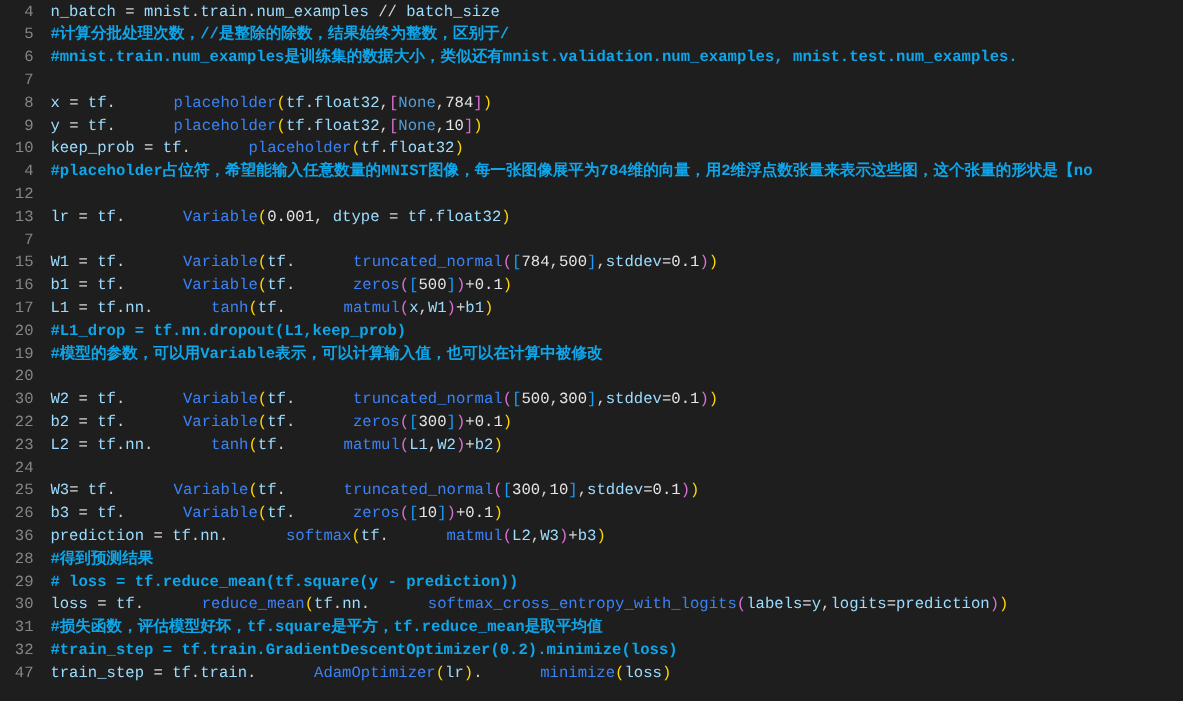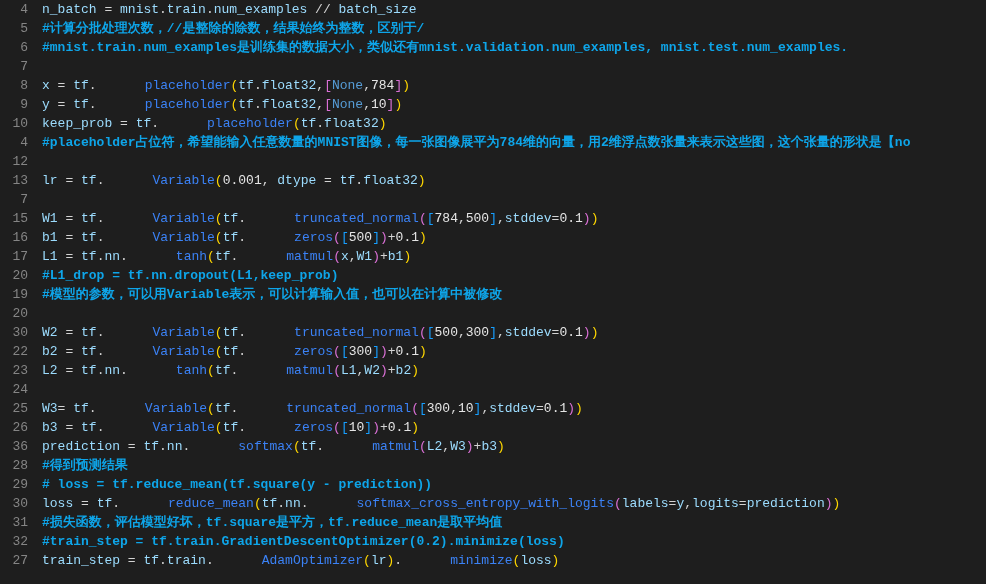--- a/index.html
+++ b/index.html
@@ -73,16 +73,16 @@
       <div class="lineno">23</div>
       <div class="lineno">24</div>
       <div class="lineno">25</div>
       <div class="lineno">26</div>
       <div class="lineno">36</div>
       <div class="lineno">28</div>
       <div class="lineno">29</div>
       <div class="lineno">30</div>
       <div class="lineno">31</div>
       <div class="lineno">32</div>
-      <div class="lineno">27</div>
+      <div class="lineno">47</div>
     </div>
   <div class="code" id="code"><div class="line"><span class="tk-var">n_batch </span><span class="tk-op">= </span><span class="tk-var">mnist</span><span class="tk-punc">.</span><span class="tk-prop">train</span><span class="tk-punc">.</span><span class="tk-prop">num_examples </span><span class="tk-op">// </span><span class="tk-var">batch_size</span></div><div class="line"><span class="tk-comment">#计算分批处理次数，//是整除的除数，结果始终为整数，区别于/</span></div><div class="line"><span class="tk-comment">#mnist.train.num_examples是训练集的数据大小，类似还有mnist.validation.num_examples, mnist.test.num_examples.</span></div><div class="line"></div><div class="line"><span class="tk-var">x </span><span class="tk-op">= </span><span class="tk-var">tf</span><span class="tk-punc">.</span><span class="tk-fn">placeholder</span><span class="tk-paren">(</span><span class="tk-var">tf</span><span class="tk-punc">.</span><span class="tk-prop">float32</span><span class="tk-punc">,</span><span class="tk-paren2">[</span><span class="tk-const">None</span><span class="tk-punc">,</span><span class="tk-num">784</span><span class="tk-paren2">]</span><span class="tk-paren">)</span></div><div class="line"><span class="tk-var">y </span><span class="tk-op">= </span><span class="tk-var">tf</span><span class="tk-punc">.</span><span class="tk-fn">placeholder</span><span class="tk-paren">(</span><span class="tk-var">tf</span><span class="tk-punc">.</span><span class="tk-prop">float32</span><span class="tk-punc">,</span><span class="tk-paren2">[</span><span class="tk-const">None</span><span class="tk-punc">,</span><span class="tk-num">10</span><span class="tk-paren2">]</span><span class="tk-paren">)</span></div><div class="line"><span class="tk-var">keep_prob </span><span class="tk-op">= </span><span class="tk-var">tf</span><span class="tk-punc">.</span><span class="tk-fn">placeholder</span><span class="tk-paren">(</span><span class="tk-var">tf</span><span class="tk-punc">.</span><span class="tk-prop">float32</span><span class="tk-paren">)</span></div><div class="line"><span class="tk-comment">#placeholder占位符，希望能输入任意数量的MNIST图像，每一张图像展平为784维的向量，用2维浮点数张量来表示这些图，这个张量的形状是【no</span></div><div class="line"></div><div class="line"><span class="tk-var">lr </span><span class="tk-op">= </span><span class="tk-var">tf</span><span class="tk-punc">.</span><span class="tk-fn">Variable</span><span class="tk-paren">(</span><span class="tk-num">0.001</span><span class="tk-punc">, </span><span class="tk-var">dtype</span><span class="tk-op"> = </span><span class="tk-var">tf</span><span class="tk-punc">.</span><span class="tk-prop">float32</span><span class="tk-paren">)</span></div><div class="line"></div><div class="line"><span class="tk-var">W1 </span><span class="tk-op">= </span><span class="tk-var">tf</span><span class="tk-punc">.</span><span class="tk-fn">Variable</span><span class="tk-paren">(</span><span class="tk-var">tf</span><span class="tk-punc">.</span><span class="tk-fn">truncated_normal</span><span class="tk-paren2">(</span><span class="tk-paren3">[</span><span class="tk-num">784</span><span class="tk-punc">,</span><span class="tk-num">500</span><span class="tk-paren3">]</span><span class="tk-punc">,</span><span class="tk-var">stddev</span><span class="tk-op">=</span><span class="tk-num">0.1</span><span class="tk-paren2">)</span><span class="tk-paren">)</span></div><div class="line"><span class="tk-var">b1 </span><span class="tk-op">= </span><span class="tk-var">tf</span><span class="tk-punc">.</span><span class="tk-fn">Variable</span><span class="tk-paren">(</span><span class="tk-var">tf</span><span class="tk-punc">.</span><span class="tk-fn">zeros</span><span class="tk-paren2">(</span><span class="tk-paren3">[</span><span class="tk-num">500</span><span class="tk-paren3">]</span><span class="tk-paren2">)</span><span class="tk-op">+</span><span class="tk-num">0.1</span><span class="tk-paren">)</span></div><div class="line"><span class="tk-var">L1 </span><span class="tk-op">= </span><span class="tk-var">tf</span><span class="tk-punc">.</span><span class="tk-prop">nn</span><span class="tk-punc">.</span><span class="tk-fn">tanh</span><span class="tk-paren">(</span><span class="tk-var">tf</span><span class="tk-punc">.</span><span class="tk-fn">matmul</span><span class="tk-paren2">(</span><span class="tk-var">x</span><span class="tk-punc">,</span><span class="tk-var">W1</span><span class="tk-paren2">)</span><span class="tk-op">+</span><span class="tk-var">b1</span><span class="tk-paren">)</span></div><div class="line"><span class="tk-comment">#L1_drop = tf.nn.dropout(L1,keep_prob)</span></div><div class="line"><span class="tk-comment">#模型的参数，可以用Variable表示，可以计算输入值，也可以在计算中被修改</span></div><div class="line"></div><div class="line"><span class="tk-var">W2 </span><span class="tk-op">= </span><span class="tk-var">tf</span><span class="tk-punc">.</span><span class="tk-fn">Variable</span><span class="tk-paren">(</span><span class="tk-var">tf</span><span class="tk-punc">.</span><span class="tk-fn">truncated_normal</span><span class="tk-paren2">(</span><span class="tk-paren3">[</span><span class="tk-num">500</span><span class="tk-punc">,</span><span class="tk-num">300</span><span class="tk-paren3">]</span><span class="tk-punc">,</span><span class="tk-var">stddev</span><span class="tk-op">=</span><span class="tk-num">0.1</span><span class="tk-paren2">)</span><span class="tk-paren">)</span></div><div class="line"><span class="tk-var">b2 </span><span class="tk-op">= </span><span class="tk-var">tf</span><span class="tk-punc">.</span><span class="tk-fn">Variable</span><span class="tk-paren">(</span><span class="tk-var">tf</span><span class="tk-punc">.</span><span class="tk-fn">zeros</span><span class="tk-paren2">(</span><span class="tk-paren3">[</span><span class="tk-num">300</span><span class="tk-paren3">]</span><span class="tk-paren2">)</span><span class="tk-op">+</span><span class="tk-num">0.1</span><span class="tk-paren">)</span></div><div class="line"><span class="tk-var">L2 </span><span class="tk-op">= </span><span class="tk-var">tf</span><span class="tk-punc">.</span><span class="tk-prop">nn</span><span class="tk-punc">.</span><span class="tk-fn">tanh</span><span class="tk-paren">(</span><span class="tk-var">tf</span><span class="tk-punc">.</span><span class="tk-fn">matmul</span><span class="tk-paren2">(</span><span class="tk-var">L1</span><span class="tk-punc">,</span><span class="tk-var">W2</span><span class="tk-paren2">)</span><span class="tk-op">+</span><span class="tk-var">b2</span><span class="tk-paren">)</span></div><div class="line"></div><div class="line"><span class="tk-var">W3</span><span class="tk-op">= </span><span class="tk-var">tf</span><span class="tk-punc">.</span><span class="tk-fn">Variable</span><span class="tk-paren">(</span><span class="tk-var">tf</span><span class="tk-punc">.</span><span class="tk-fn">truncated_normal</span><span class="tk-paren2">(</span><span class="tk-paren3">[</span><span class="tk-num">300</span><span class="tk-punc">,</span><span class="tk-num">10</span><span class="tk-paren3">]</span><span class="tk-punc">,</span><span class="tk-var">stddev</span><span class="tk-op">=</span><span class="tk-num">0.1</span><span class="tk-paren2">)</span><span class="tk-paren">)</span></div><div class="line"><span class="tk-var">b3 </span><span class="tk-op">= </span><span class="tk-var">tf</span><span class="tk-punc">.</span><span class="tk-fn">Variable</span><span class="tk-paren">(</span><span class="tk-var">tf</span><span class="tk-punc">.</span><span class="tk-fn">zeros</span><span class="tk-paren2">(</span><span class="tk-paren3">[</span><span class="tk-num">10</span><span class="tk-paren3">]</span><span class="tk-paren2">)</span><span class="tk-op">+</span><span class="tk-num">0.1</span><span class="tk-paren">)</span></div><div class="line"><span class="tk-var">prediction </span><span class="tk-op">= </span><span class="tk-var">tf</span><span class="tk-punc">.</span><span class="tk-prop">nn</span><span class="tk-punc">.</span><span class="tk-fn">softmax</span><span class="tk-paren">(</span><span class="tk-var">tf</span><span class="tk-punc">.</span><span class="tk-fn">matmul</span><span class="tk-paren2">(</span><span class="tk-var">L2</span><span class="tk-punc">,</span><span class="tk-var">W3</span><span class="tk-paren2">)</span><span class="tk-op">+</span><span class="tk-var">b3</span><span class="tk-paren">)</span></div><div class="line"><span class="tk-comment">#得到预测结果</span></div><div class="line"><span class="tk-comment"># loss = tf.reduce_mean(tf.square(y - prediction))</span></div><div class="line"><span class="tk-var">loss </span><span class="tk-op">= </span><span class="tk-var">tf</span><span class="tk-punc">.</span><span class="tk-fn">reduce_mean</span><span class="tk-paren">(</span><span class="tk-var">tf</span><span class="tk-punc">.</span><span class="tk-prop">nn</span><span class="tk-punc">.</span><span class="tk-fn">softmax_cross_entropy_with_logits</span><span class="tk-paren2">(</span><span class="tk-var">labels</span><span class="tk-op">=</span><span class="tk-var">y</span><span class="tk-punc">,</span><span class="tk-var">logits</span><span class="tk-op">=</span><span class="tk-var">prediction</span><span class="tk-paren2">)</span><span class="tk-paren">)</span></div><div class="line"><span class="tk-comment">#损失函数，评估模型好坏，tf.square是平方，tf.reduce_mean是取平均值</span></div><div class="line"><span class="tk-comment">#train_step = tf.train.GradientDescentOptimizer(0.2).minimize(loss)</span></div><div class="line"><span class="tk-var">train_step </span><span class="tk-op">= </span><span class="tk-var">tf</span><span class="tk-punc">.</span><span class="tk-prop">train</span><span class="tk-punc">.</span><span class="tk-fn">AdamOptimizer</span><span class="tk-paren">(</span><span class="tk-var">lr</span><span class="tk-paren">)</span><span class="tk-punc">.</span><span class="tk-fn">minimize</span><span class="tk-paren">(</span><span class="tk-var">loss</span><span class="tk-paren">)</span></div></div>
 </div>
 
 </body></html>

